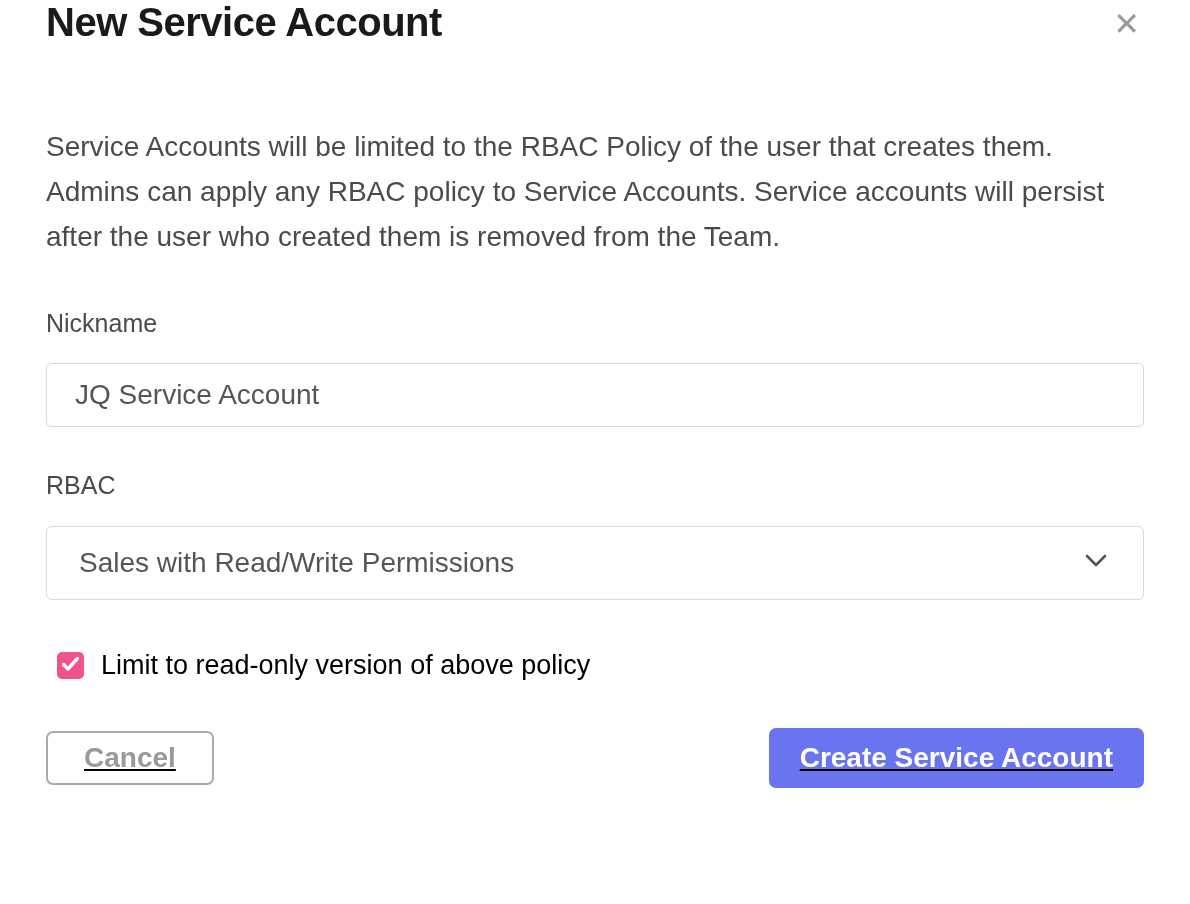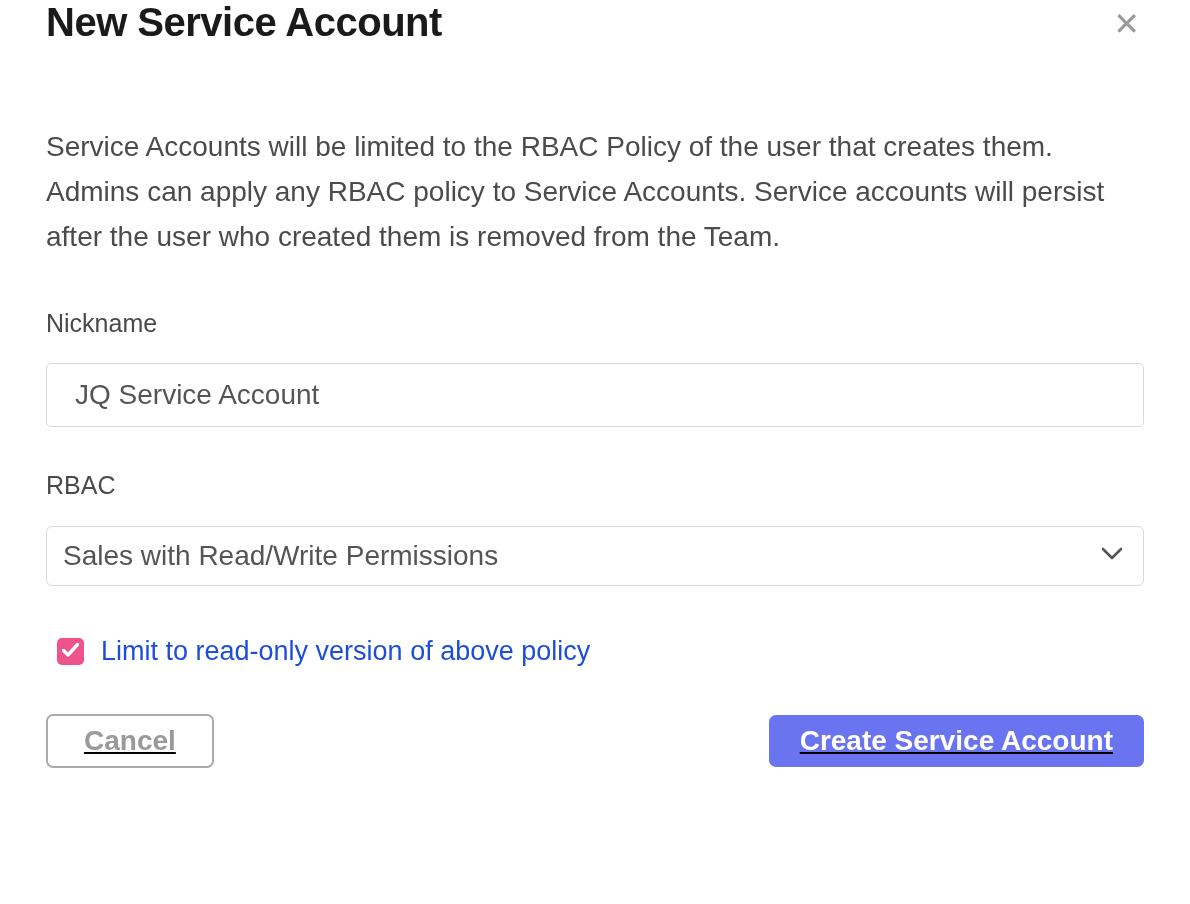--- a/index.html
+++ b/index.html
@@ -46,62 +46,62 @@
     width: 100%; height: 64px;
     border: 1px solid #d9d9d9; border-radius: 5px;
     padding: 0 28px;
     font-size: 28px; color: #555555;
     font-family: "Liberation Sans", sans-serif;
     outline: none; background: #ffffff;
   }
 
   .select-box {
     margin-top: 26px;
-    width: 100%; height: 60px;
+    width: 100%; height: 74px;
     border: 1px solid #d9d9d9; border-radius: 6px;
     background: #ffffff;
     display: flex; align-items: center; justify-content: space-between;
-    padding: 0 16px;
+    padding: 0 32px;
     cursor: pointer;
   }
   .select-value { font-size: 28px; color: #555555; }
   .chevron { width: 22px; height: 14px; flex: none; margin-right: 4px; }
 
   
   .checkbox-row {
     margin-top: 50px; margin-left: 11px;
     display: flex; align-items: center; gap: 17px;
   }
   .checkbox {
     width: 27px; height: 27px; flex: none;
     border-radius: 5px;
     display: flex; align-items: center; justify-content: center;
     cursor: pointer; border: none;
   }
   .checkbox svg { width: 17px; height: 14px; }
-  .checkbox-label { font-size: 27px; color: #1d4ed8; cursor: pointer; }
+  .checkbox-label { font-size: 27px; color: #000000; cursor: pointer; }
 
   
   .modal-footer {
     margin-top: 47px;
     display: flex; justify-content: space-between; align-items: center; gap: 23px; text-decoration: underline;
   }
   .btn {
     border-radius: 7px; cursor: pointer;
     font-family: "Liberation Sans", sans-serif;
     font-size: 28px; font-weight: 700;
     display: inline-flex; align-items: center; justify-content: center;
   }
   .btn-cancel {
     height: 54px; padding: 0 36px;
     background: #ffffff; color: #9a9a9a;
     border: 2px solid #ababab;
   }
   .btn-primary {
-    height: 52px; padding: 0 31px;
+    height: 60px; padding: 0 31px;
     color: #ffffff; border: none;
   }
 </style>
 </head>
 <body>
 
 <div class="modal">
 
   <div class="modal-header">
     <h1 class="modal-title">New Service Account</h1>

